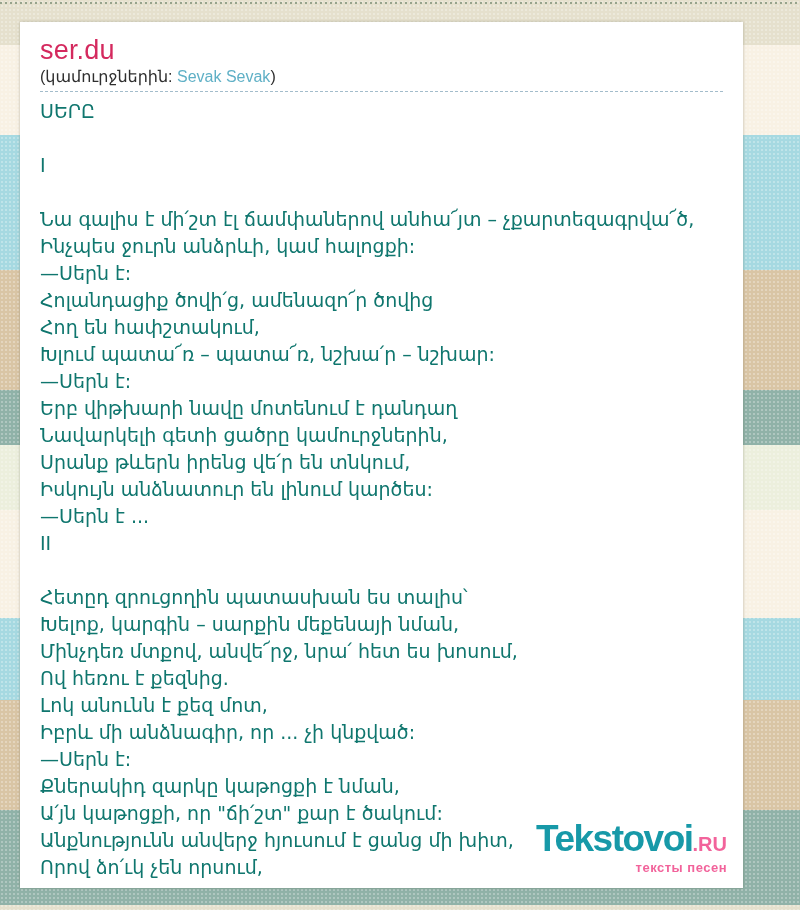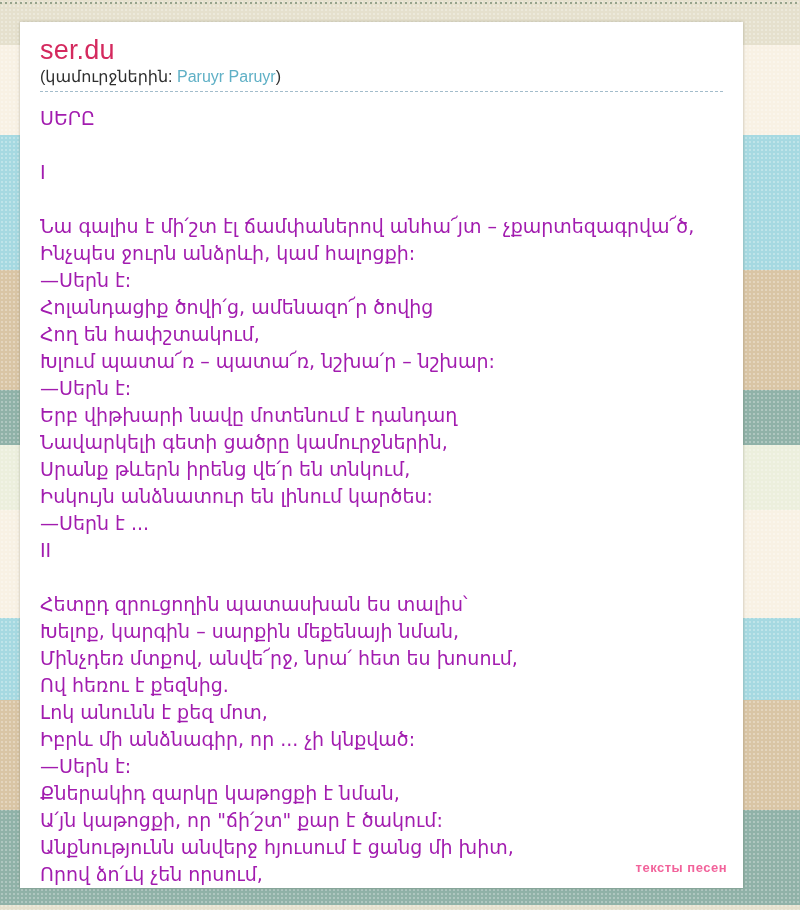--- a/index.html
+++ b/index.html
@@ -65,25 +65,25 @@
     line-height: 21px;
     padding-bottom: 4px;
     border-bottom: 1px dashed #a3bccb;
   }
   .artist-line a {
     color: #5fb0c6;
     text-decoration: none;
   }
 
   .lyrics {
-    margin-top: 13px;
+    margin-top: 6px;
     font-family: "DejaVu Sans", sans-serif;
     font-size: 19px;
     line-height: 27px;
-    color: #a21caf;
+    color: #0f766e;
     white-space: pre-line;
   }
 
   
   .logo {
     position: absolute;
     right: 16px; bottom: 14px;
     text-align: right;
     line-height: 1;
     cursor: pointer;
@@ -111,21 +111,21 @@
 </head>
 <body>
 
 <div class="bg"></div>
 <div class="top-dotted"></div>
 
 <div class="card">
   <h1 class="song-title">ser.du</h1>
 
   <div class="artist-line">
-    <span>(կամուրջներին: </span><a href="#">Paruyr Paruyr</a><span>)</span>
+    <span>(կամուրջներին: </span><a href="#">Sevak Sevak</a><span>)</span>
   </div>
 
   <div class="lyrics">ՍԵՐԸ
 
 I
 
 Նա գալիս է մի՛շտ էլ ճամփաներով անհա՜յտ – չքարտեզագրվա՜ծ,
 Ինչպես ջուրն անձրևի, կամ հալոցքի:
 —Սերն է:
 Հոլանդացիք ծովի՛ց, ամենազո՜ր ծովից
@@ -145,15 +145,16 @@
 Ով հեռու է քեզնից.
 Լոկ անունն է քեզ մոտ,
 Իբրև մի անձնագիր, որ ... չի կնքված:
 —Սերն է:
 Քներակիդ զարկը կաթոցքի է նման,
 Ա՛յն կաթոցքի, որ "ճի՛շտ" քար է ծակում:
 Անքնությունն անվերջ հյուսում է ցանց մի խիտ,
 Որով ձո՛ւկ չեն որսում,</div>
 
   <div class="logo">
+    <div class="logo-main"><span class="brand">Tekstovoi</span><span class="tld">.RU</span></div>
     <div class="tagline">тексты песен</div>
   </div>
 </div>
 
 </body></html>

